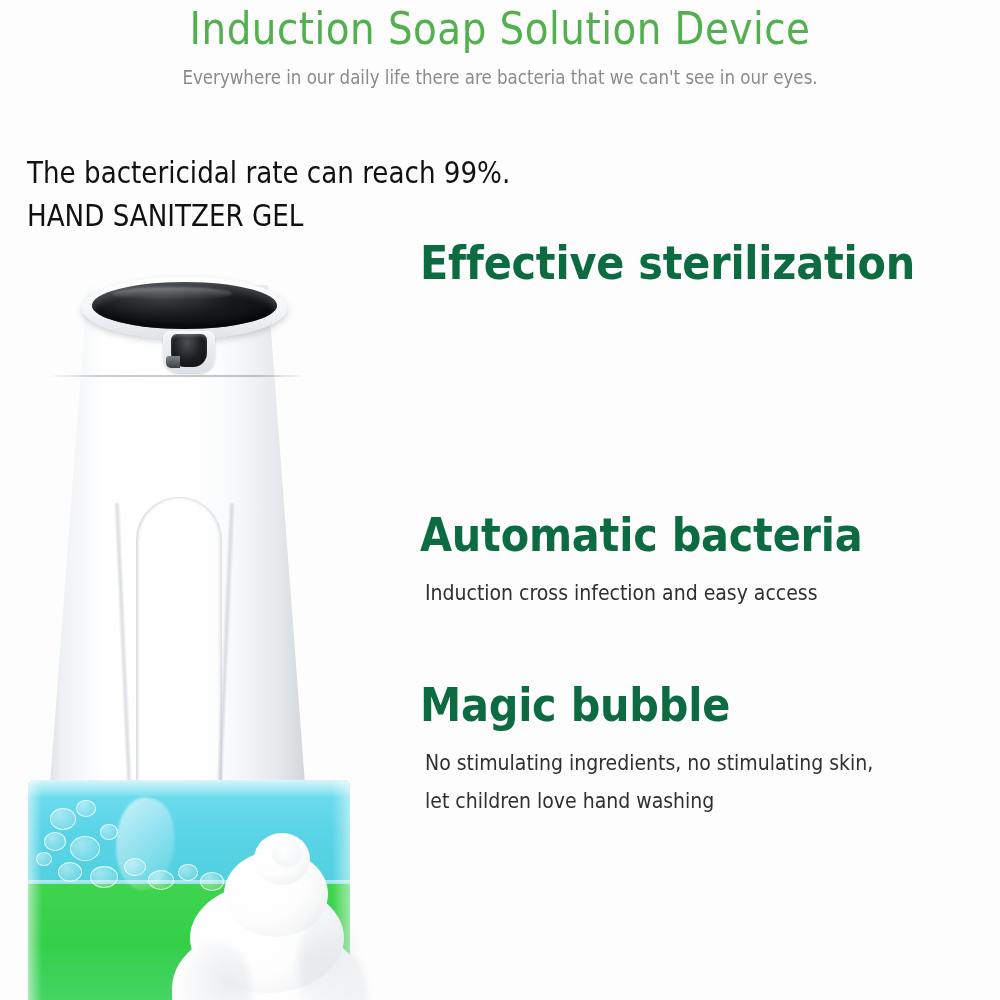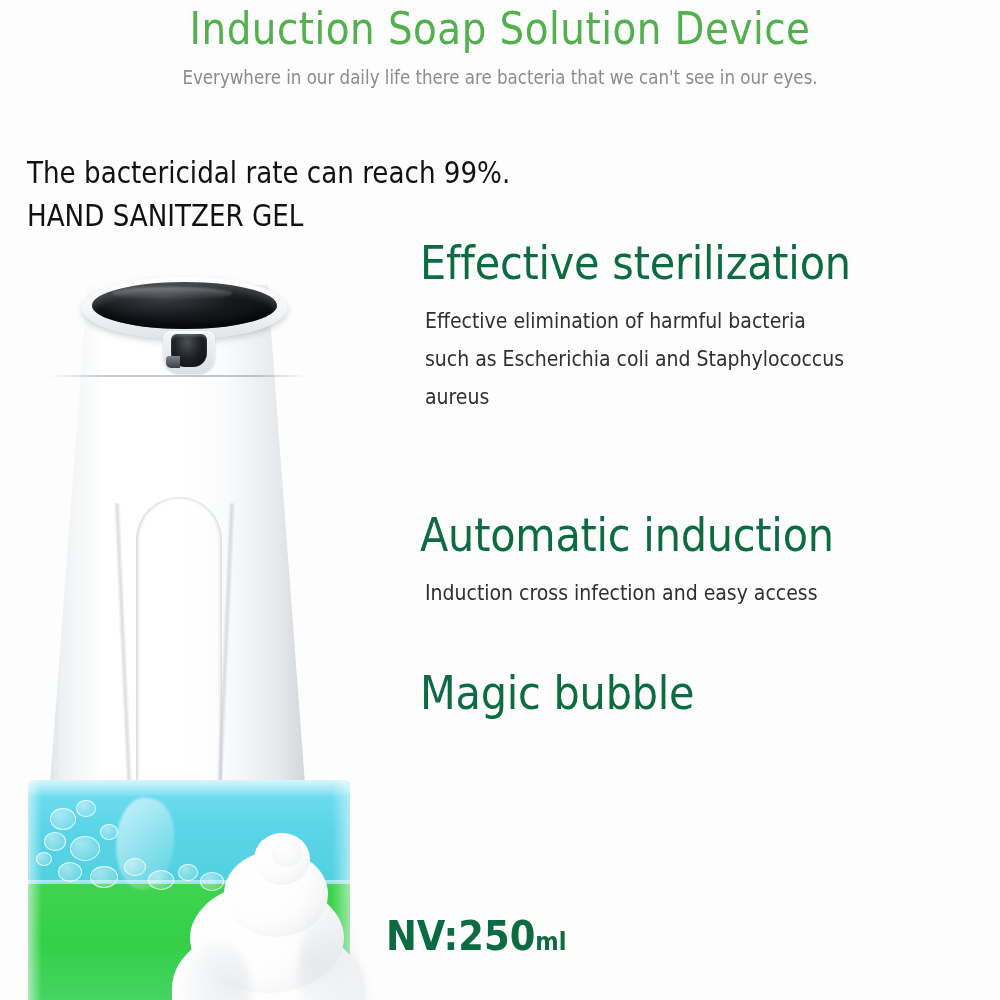--- a/index.html
+++ b/index.html
@@ -54,26 +54,26 @@
   
   .features {
     position:absolute;
     left:420px;
     top:240px;
     width:580px;
   }
   .feature { position:absolute; left:0; width:580px; }
   .feature-1 { top:0px; }
   .feature-2 { top:272px; }
-  .feature-3 { top:430px; }
+  .feature-3 { top:442px; }
 
   .f-head {
     color:#0c6b40;
     font-size:46px;
-    font-weight:400;
+    font-weight:700;
     line-height:1.0;
     font-family:"DejaVu Sans Condensed","Liberation Sans", sans-serif;
     letter-spacing:-0.2px;
     white-space:nowrap;
   }
   .f-body {
     margin-top:16px;
     color:#2f2f2f;
     font-size:21px;
     line-height:1.82;
@@ -360,35 +360,33 @@
       <div class="foam-shade"></div>
       <div class="foam-shade2"></div>
     </div>
 
   </div>
 
   <div class="features">
 
     <div class="feature feature-1">
       <div class="f-head">Effective sterilization</div>
-      <div class="f-body">
-        <div>Effective elimination of harmful bacteria</div>
-        <div>such as Escherichia coli and Staphylococcus</div>
-        <div>aureus</div>
-      </div>
     </div>
 
     <div class="feature feature-2">
-      <div class="f-head">Automatic induction</div>
+      <div class="f-head">Automatic bacteria</div>
       <div class="f-body">
         <div>Induction cross infection and easy access</div>
       </div>
     </div>
 
     <div class="feature feature-3">
       <div class="f-head">Magic bubble</div>
+      <div class="f-body">
+        <div>No stimulating ingredients, no stimulating skin,</div>
+        <div>let children love hand washing</div>
+      </div>
     </div>
 
   </div>
 
-  <div class="volume"><span>NV:250</span><span class="unit">ml</span></div>
 
 </div>
 
 </body></html>

